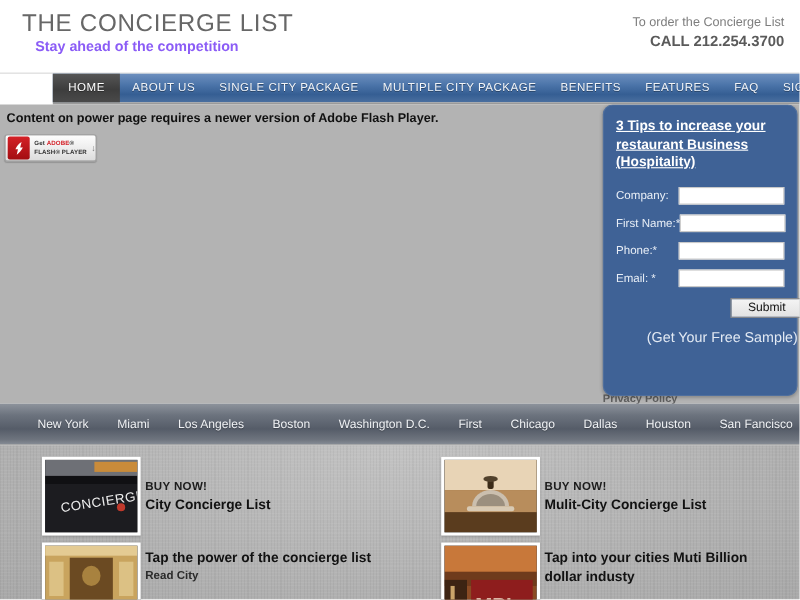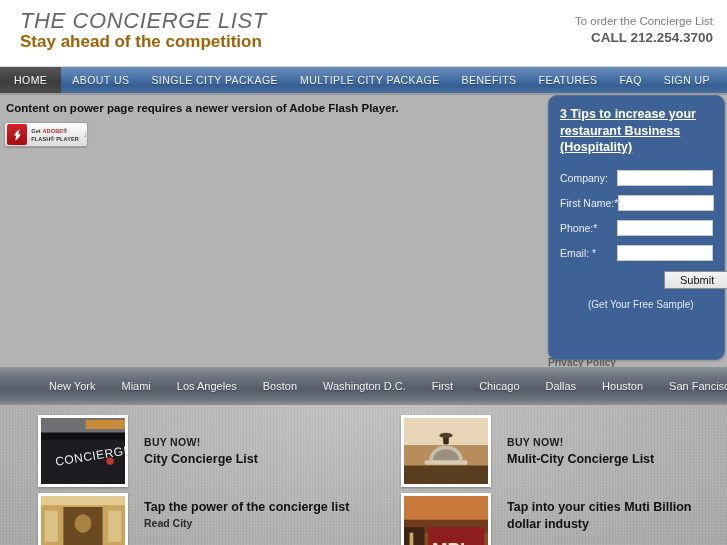--- a/index.html
+++ b/index.html
@@ -19,44 +19,45 @@
     border-bottom: 1px solid #d8d8d8;
   }
   .brand { position: absolute; left: 20px; top: 8px; }
   .brand-title {
     font-size: 22px;
     letter-spacing: 0.6px;
     color: #676767;
     font-weight: 400;
     line-height: 26px;
     white-space: nowrap;
-    font-style: italic;
   }
   .brand-tag {
-    font-size: 17px;
-    color: #a16207;
+    font-size: 13px;
+    color: #8b5cf6;
     font-weight: bold;
     line-height: 16px;
+    margin-left: 12px;
     white-space: nowrap;
   }
   .header-right {
     position: absolute; right: 14px; top: 13px;
     text-align: right;
   }
   .order-line { font-size: 11.5px; color: #7d7d7d; line-height: 16px; white-space: nowrap;}
   .call-line  { font-size: 13.5px; color: #5a5a5a; font-weight: bold; line-height: 17px; white-space: nowrap;}
 
   
   .mainnav {
     position: relative;
     height: 28px;
     background: linear-gradient(to bottom, #6d8fbe 0%, #4b74a9 40%, #355e93 72%, #4a6f9f 100%);
     display: flex;
     align-items: stretch;
     border-bottom: 2px solid #9a9a9a;
+    margin-left: 48px;
   }
   .navitem {
     display: flex; align-items: center;
     padding: 0 11px;
     font-size: 10.5px;
     color: #f2f5f9;
     letter-spacing: 0.45px;
     white-space: nowrap;
     cursor: pointer;
     text-shadow: 0 1px 0 rgba(0,0,0,0.35);
@@ -143,37 +144,37 @@
     background: linear-gradient(to bottom,#f4f4f4 0%, #e2e2e2 100%);
     border: 1px solid #8a8a8a;
     font-family: "Liberation Sans", sans-serif;
     font-size: 11px; color: #111;
     padding: 2px 15px;
     cursor: pointer;
     margin-left: 42px;
   }
   .sp-note {
     margin-top: 10px; margin-left: 28px;
-    font-size: 10px; color: #e2e9f3;
+    font-size: 13px; color: #e2e9f3;
     white-space: nowrap;
   }
   .privacy {
     position: absolute; right: 2px; top: 262px;
     width: 177px; text-align: left;
     font-size: 10px; font-weight: bold; color: #5e5e5e;
     z-index: 0;
   }
 
   
   .citybar {
     position: relative;
     height: 38px;
     background: linear-gradient(to bottom, #8d939c 0%, #6c737e 28%, #555c68 62%, #6e747e 88%, #868c95 100%);
     display: flex; align-items: center;
-    padding-left: 36px;
+    padding-left: 21px;
     border-bottom: 1px solid #8e8e8e;
   }
   .city {
     font-size: 11px; color: #f0f2f5;
     padding: 0 13px;
     white-space: nowrap;
     cursor: pointer;
     text-shadow: 0 1px 1px rgba(0,0,0,0.3);
   }
 
@@ -196,21 +197,21 @@
   .pthumb {
     width: 90px; height: 72px;
     margin-left: 38px;
     background: #555;
     border: 3px solid #ffffff;
     box-shadow: 0 1px 2px rgba(0,0,0,0.3);
     overflow: hidden;
     position: relative;
     flex: none;
   }
-  .ptext { margin-left: 16px; padding-top: 19px; }
+  .ptext { margin-left: 4px; padding-top: 19px; }
   .pkicker { font-size: 10.5px; font-weight: bold; color:#1c1c1c; letter-spacing:0.3px; line-height:16px;}
   .ptitle  { font-size: 12.5px; font-weight: bold; color:#111; line-height:19px; white-space: nowrap;}
   .ptitle2 { font-size: 12.5px; font-weight: bold; color:#111; line-height:17px; white-space: nowrap;}
   .pmore   { font-size: 10.5px; font-weight: bold; color:#2b2b2b; line-height:15px;}
   .prow2 .pcell { padding-top: 6px; }
   .prow2 .pthumb { height: 72px; }
   .prow2 .ptext { padding-top: 6px; }
 </style>
 </head>
 <body>

